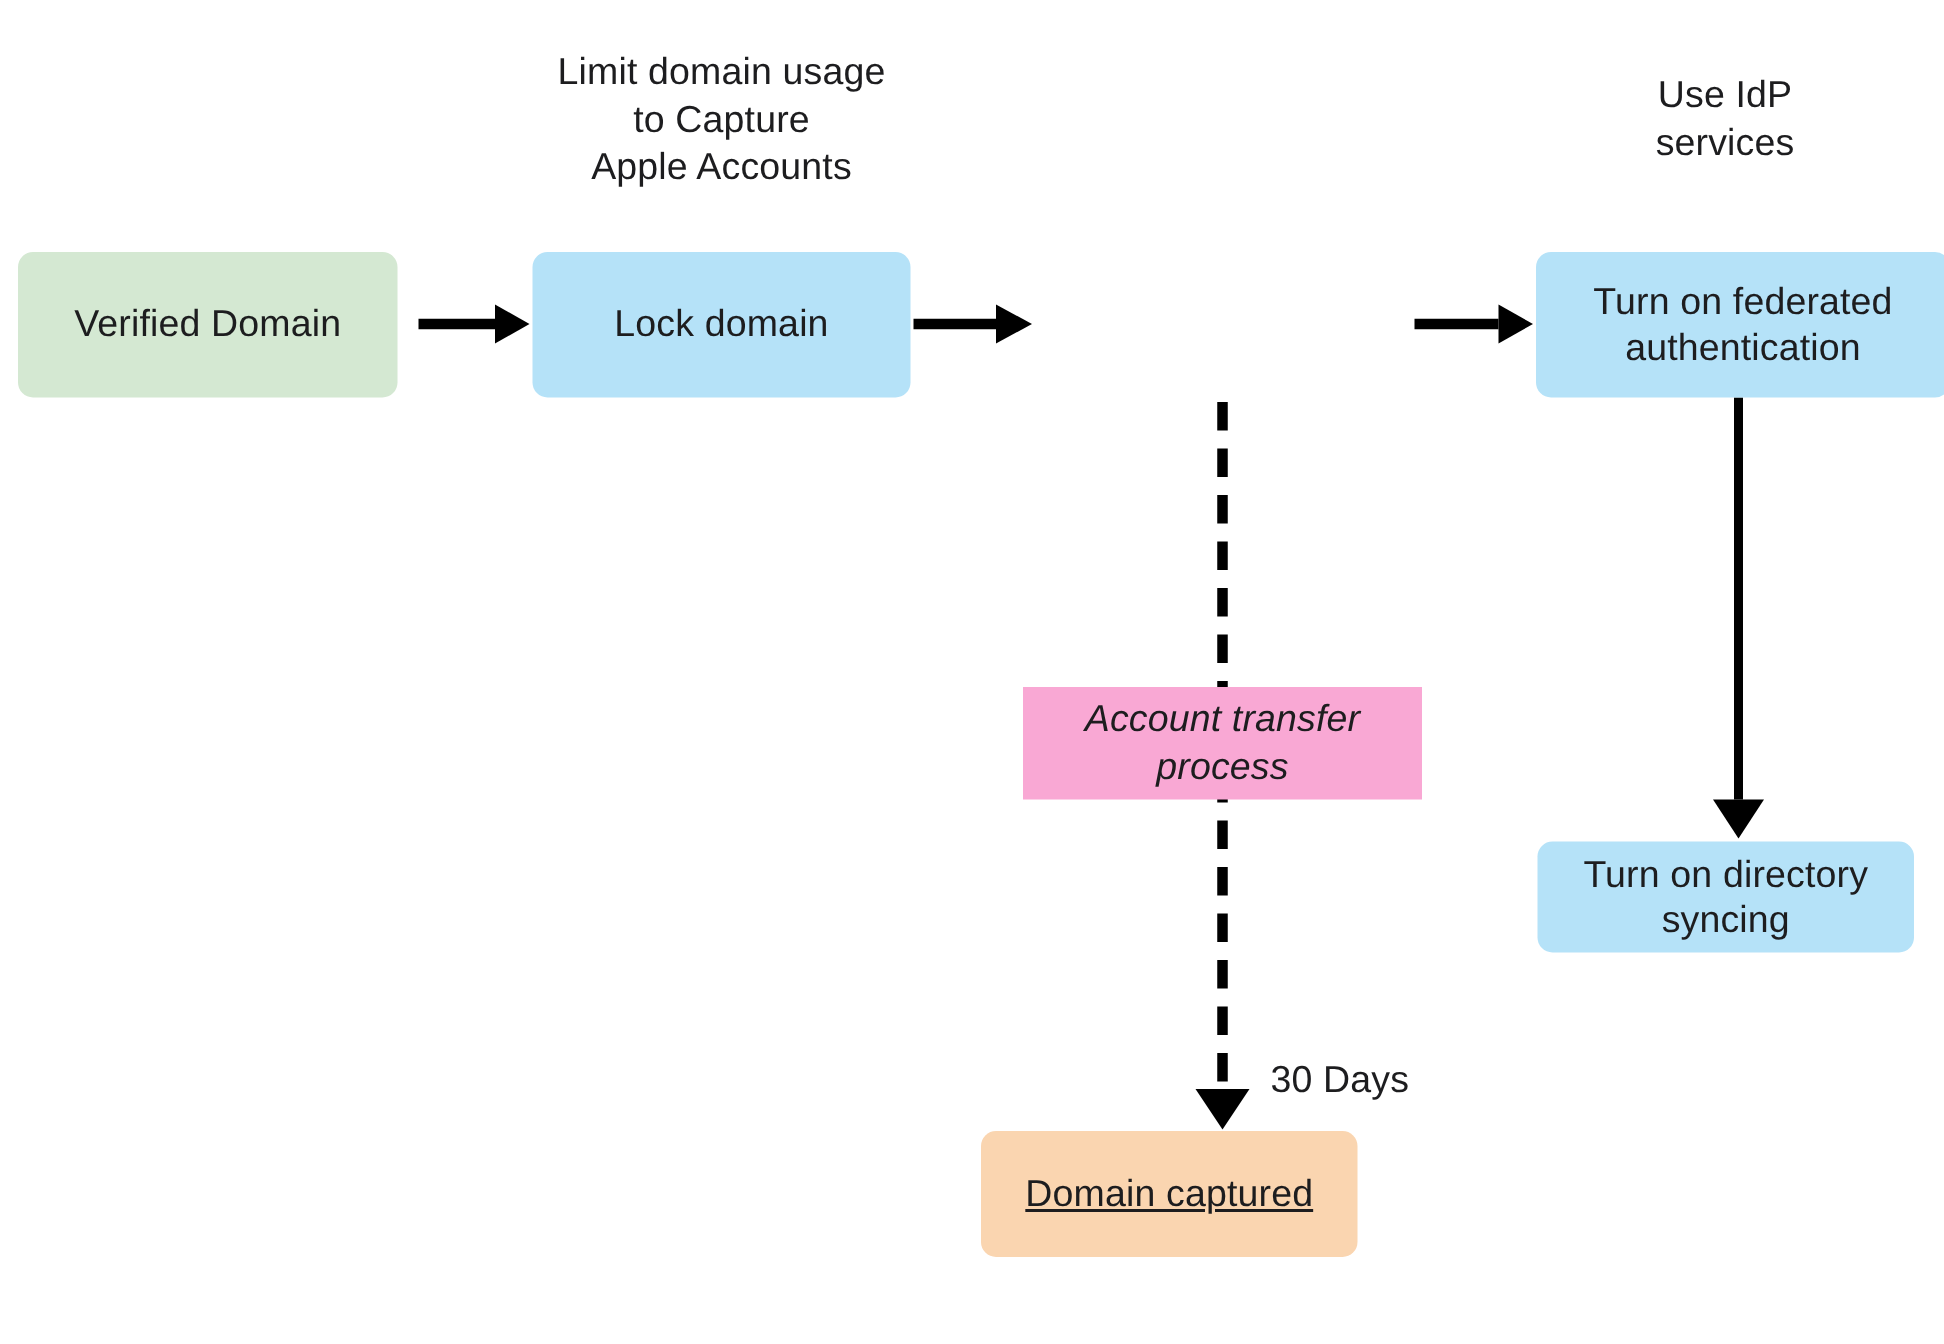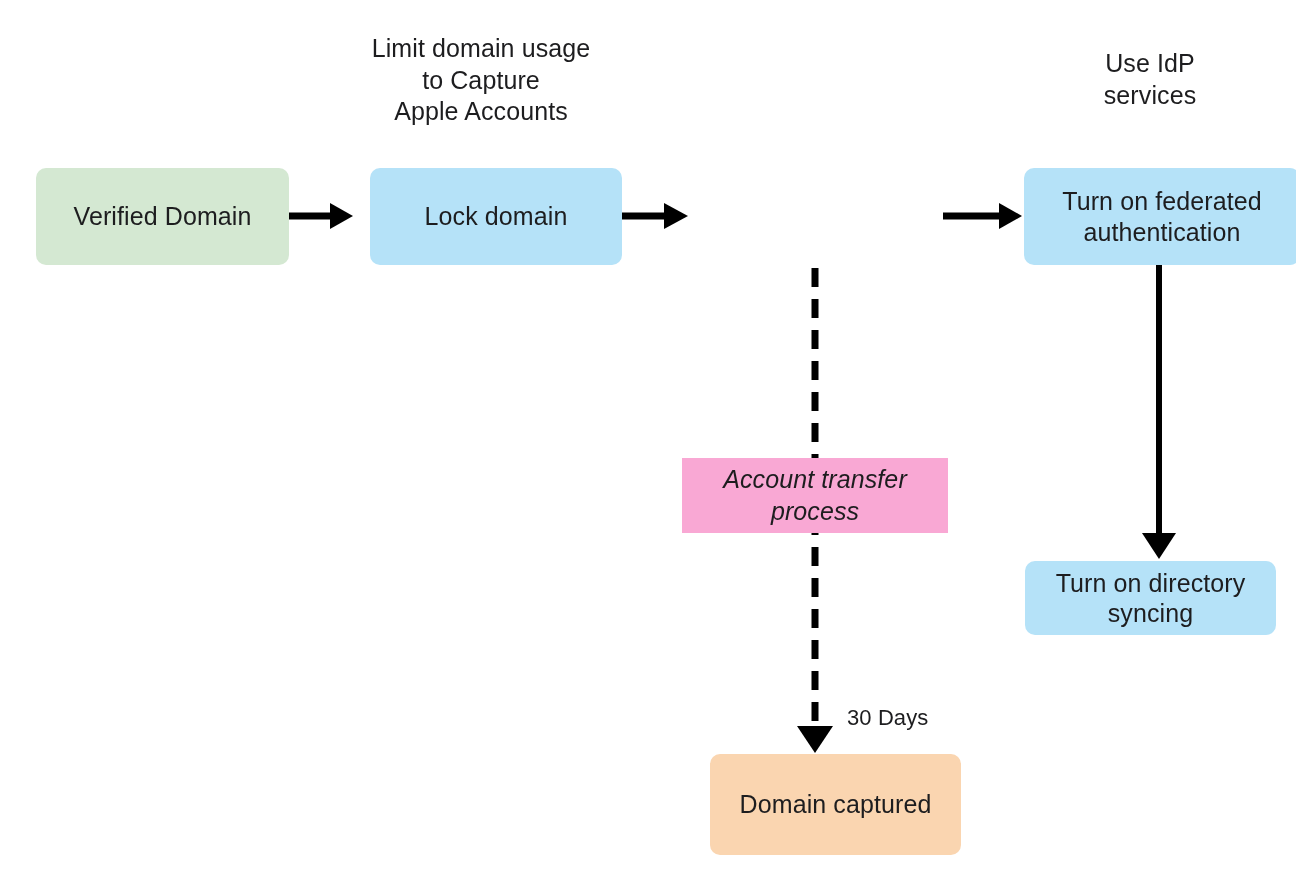--- a/index.html
+++ b/index.html
@@ -54,21 +54,21 @@
   .caption.masking {
     background: #f9a8d4;
     padding: 6px 0;
     font-style: italic;
   }
 
   
   .edge-label {
     position: absolute;
     color: #1d1d1f;
-    font-size: 22px;
+    font-size: 25px;
     line-height: 1.2;
     letter-spacing: 0.1px;
     white-space: nowrap;
   }
 
   
   svg.edges {
     position: absolute;
     left: 0;
     top: 0;
@@ -129,24 +129,24 @@
 
 
   <div class="caption" style="left:1024px; top:48px; width:252px;">Use IdP
 services</div>
 
   <div class="caption masking" style="left:682px; top:458px; width:266px;">Account transfer
 process</div>
 
   <div class="edge-label" style="left:847px; top:705px;">30 Days</div>
 
-  <div class="node green" style="left:36px; top:168px; width:253px; height:97px;">Verified Domain</div>
+  <div class="node green" style="left:12px; top:168px; width:253px; height:97px;">Verified Domain</div>
 
-  <div class="node blue" style="left:355px; top:168px; width:252px; height:97px;margin-left:15px;">Lock domain</div>
+  <div class="node blue" style="left:355px; top:168px; width:252px; height:97px;">Lock domain</div>
 
 
   <div class="node blue" style="left:1024px; top:168px; width:276px; height:97px;">Turn on federated authentication</div>
 
   <div class="node blue" style="left:1025px; top:561px; width:251px; height:74px;">Turn on directory syncing</div>
 
-  <div class="node orange" style="left:710px; top:754px; width:251px; height:101px;">Domain captured</div>
+  <div class="node orange" style="left:654px; top:754px; width:251px; height:84px;text-decoration:underline;">Domain captured</div>
 
 </div>
 
 </body></html>

